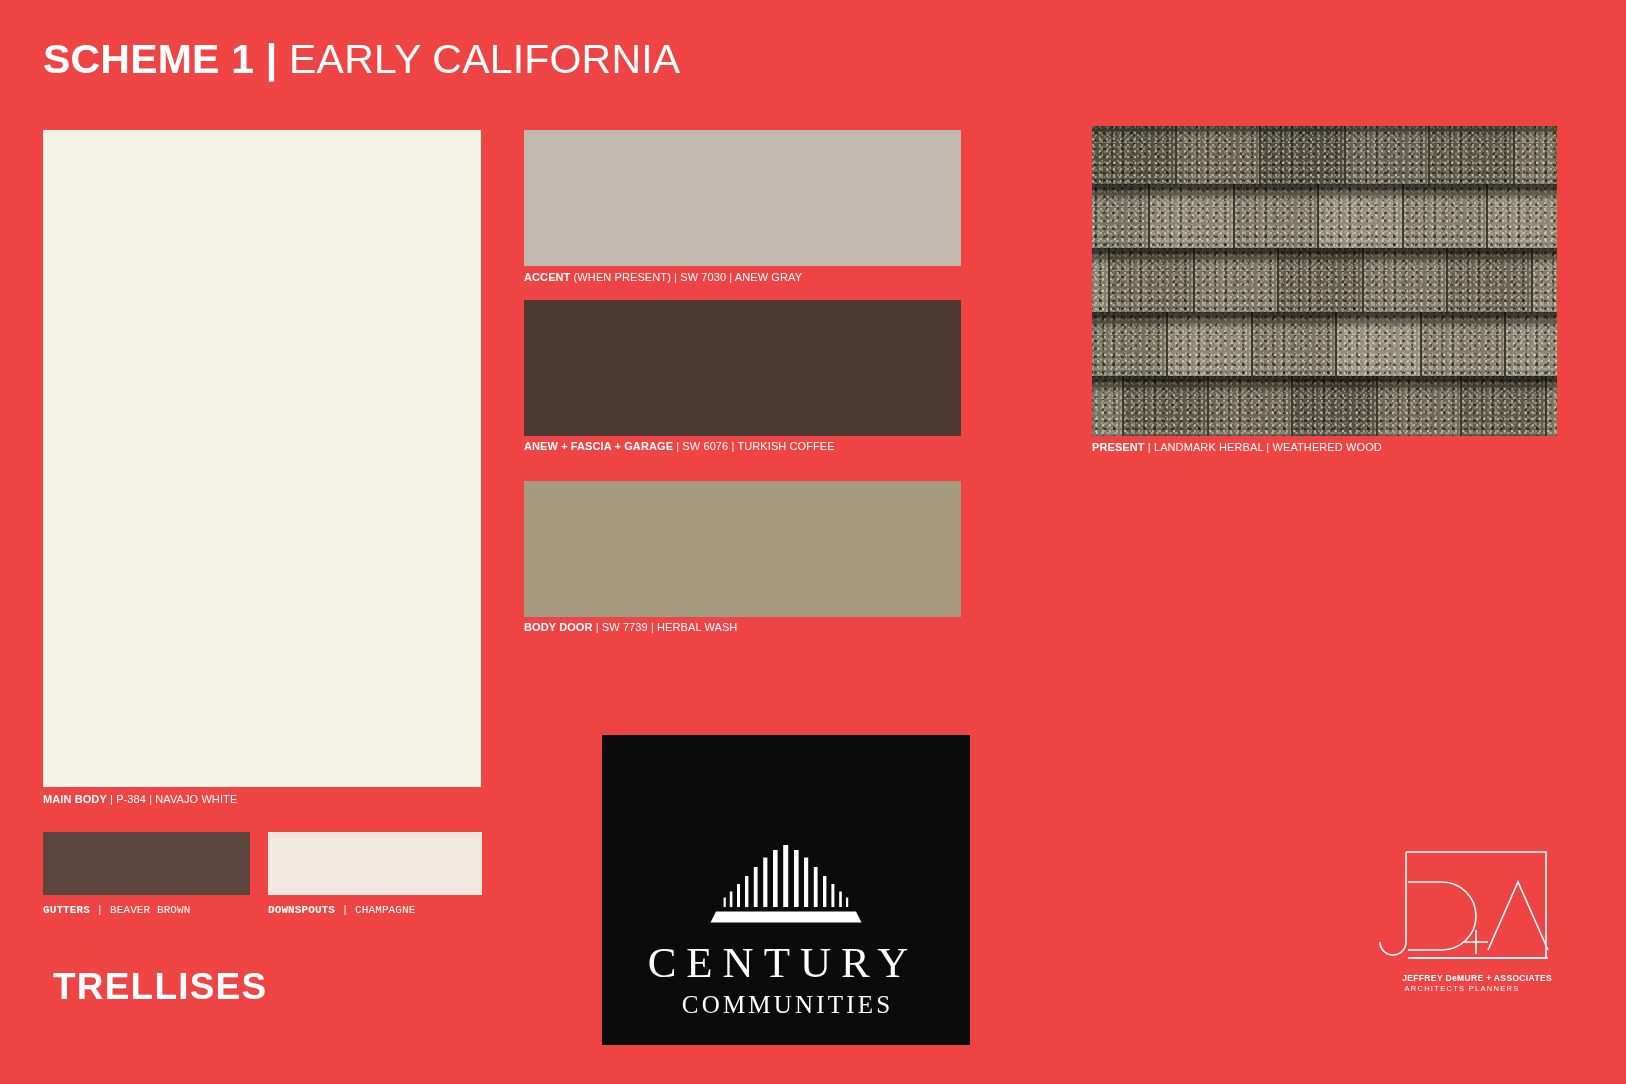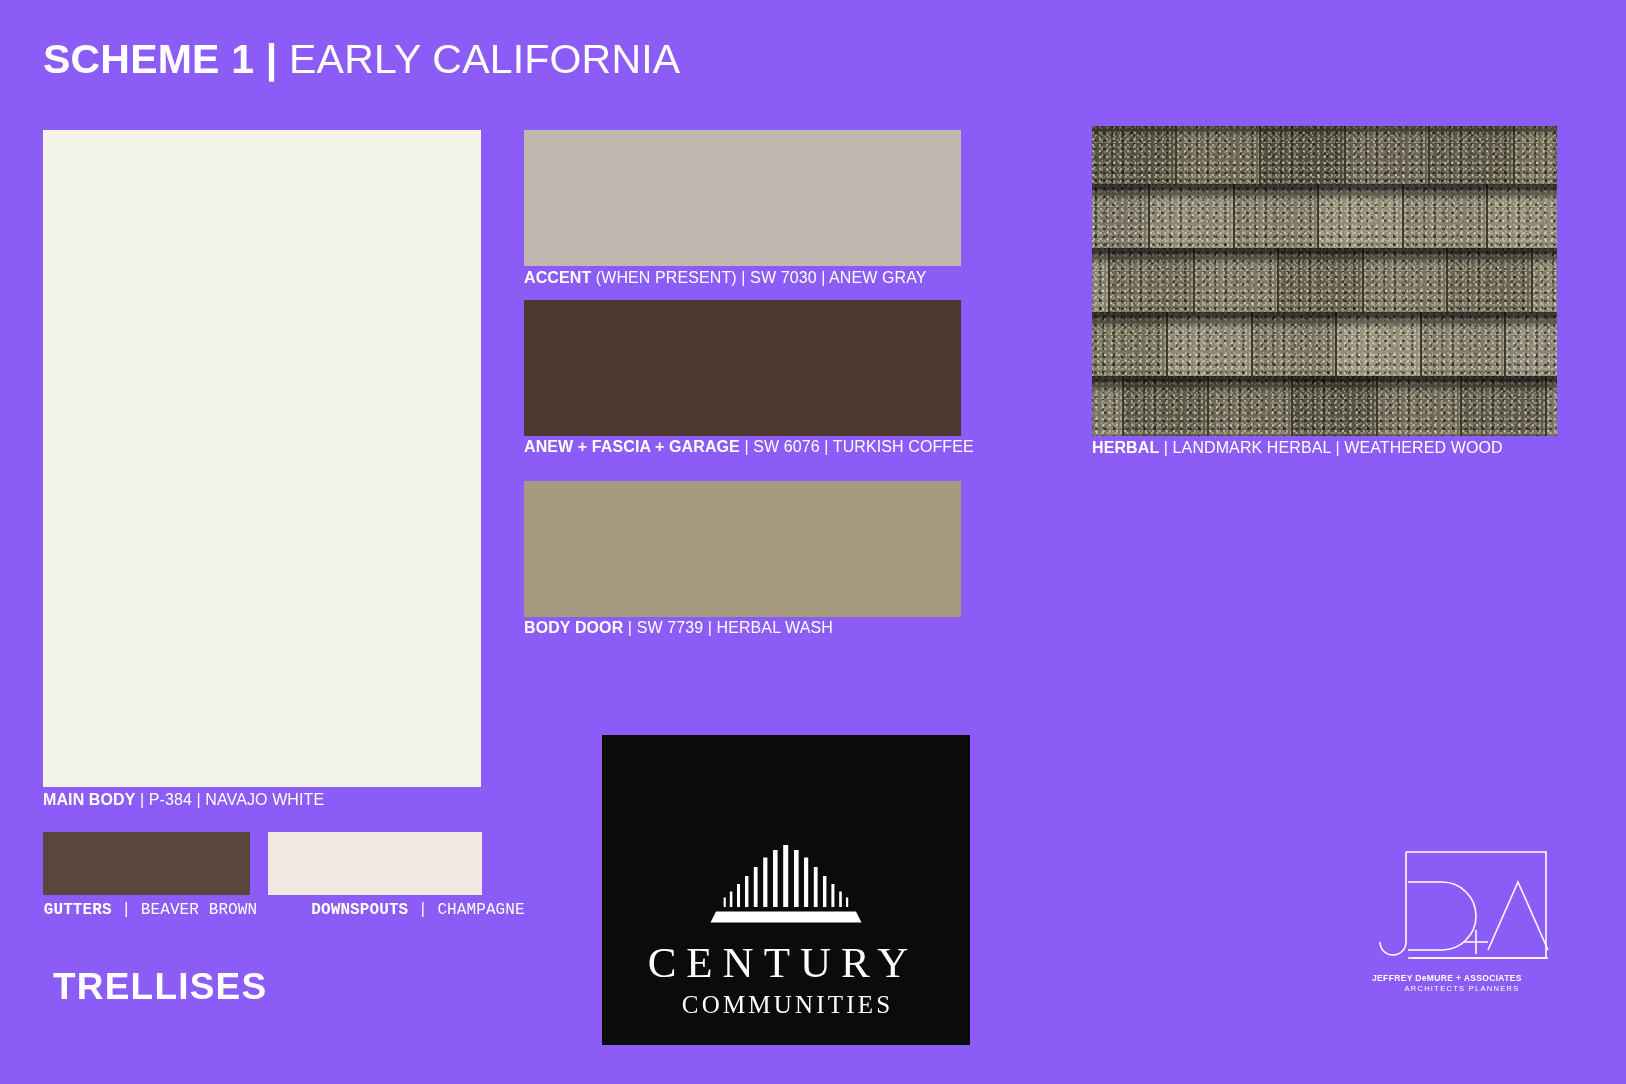--- a/index.html
+++ b/index.html
@@ -2,34 +2,34 @@
 <html><head>
 <meta charset="utf-8">
 <style>
   * { margin:0; padding:0; box-sizing:border-box; }
   html, body {
     width:1626px; height:1084px;
     background:#000;
     font-family:"Liberation Sans", sans-serif;
     overflow:hidden;
   }
-  #board { position:relative; width:1626px; height:1084px; background:#8b5cf6; }
+  #board { position:relative; width:1626px; height:1084px; background:#ef4444; }
 
   
   #title {
     position:absolute; left:43px; top:36px;
     color:#fff; font-size:41px; letter-spacing:0.2px; white-space:nowrap;
   }
   #title .b { font-weight:bold; }
   #title .r { font-weight:normal; }
 
   
   .lbl {
-    color:#ffffff; font-size:16px; line-height:21px;
-    letter-spacing:0.1px; white-space:nowrap;text-align:center;
+    color:#ffffff; font-size:11px; line-height:21px;
+    letter-spacing:0.1px; white-space:nowrap;
   }
   .lbl .b { font-weight:bold; }
   .lbl .r { font-weight:normal; }
   .lbl.wrap { white-space:normal;font-family:Liberation Mono, monospace; }
 
   .swatch { position:absolute; }
 
   
   #sw-main  { left:43px;  top:130px;  width:438px; height:657px; background:#F3F4E7; }
   #lb-main  { position:absolute; left:43px; top:789px; }
@@ -98,21 +98,21 @@
   }
   #century-sub {
     position:absolute; left:0; right:0; top:256px; text-align:center;
     color:#fff; font-family:"Liberation Serif", serif; font-size:25px;
     letter-spacing:3.2px; text-indent:3.2px;
   }
 
   
   #jda { position:absolute; left:1372px; top:846px; width:180px; height:170px; }
   #jda-sub1 {
-    position:absolute; left:0; right:0; top:127px; text-align:left;
+    position:absolute; left:0; right:0; top:127px; text-align:right;
     color:#fff; font-size:8.5px; font-weight:bold; letter-spacing:.35px;
   }
   #jda-sub2 {
     position:absolute; left:0; right:0; top:138px; text-align:center;
     color:#fff; font-size:7.5px; letter-spacing:1.3px;
   }
 </style>
 </head>
 <body>
 
@@ -214,21 +214,21 @@
           <div class="sh-tab" style="left: 285.636px; width: 82.5455px; background-color: rgb(111, 105, 86);"></div>
           <div class="sh-gap" style="left: 368.182px;"></div>
           <div class="sh-tab" style="left: 370.182px; width: 82.5455px; background-color: rgb(96, 91, 73);"></div>
           <div class="sh-gap" style="left: 452.727px;"></div>
           <div class="sh-tab" style="left: 454.727px; width: 82.5455px; background-color: rgb(122, 116, 97);"></div>
           <div class="sh-shadow" style="top: 0px;"></div>
         </div>
       </div>
   </div>
   <div class="lbl" id="lb-roof">
-    <span class="b">HERBAL</span><span class="r"> | LANDMARK HERBAL | WEATHERED WOOD</span>
+    <span class="b">PRESENT</span><span class="r"> | LANDMARK HERBAL | WEATHERED WOOD</span>
   </div>
 
   <div class="swatch" id="sw-gut"></div>
   <div class="lbl wrap" id="lb-gut">
     <span class="b">GUTTERS</span><span class="r"> | BEAVER BROWN</span>
   </div>
 
   <div class="swatch" id="sw-down"></div>
   <div class="lbl wrap" id="lb-down">
     <span class="b">DOWNSPOUTS</span><span class="r"> | CHAMPAGNE</span>

